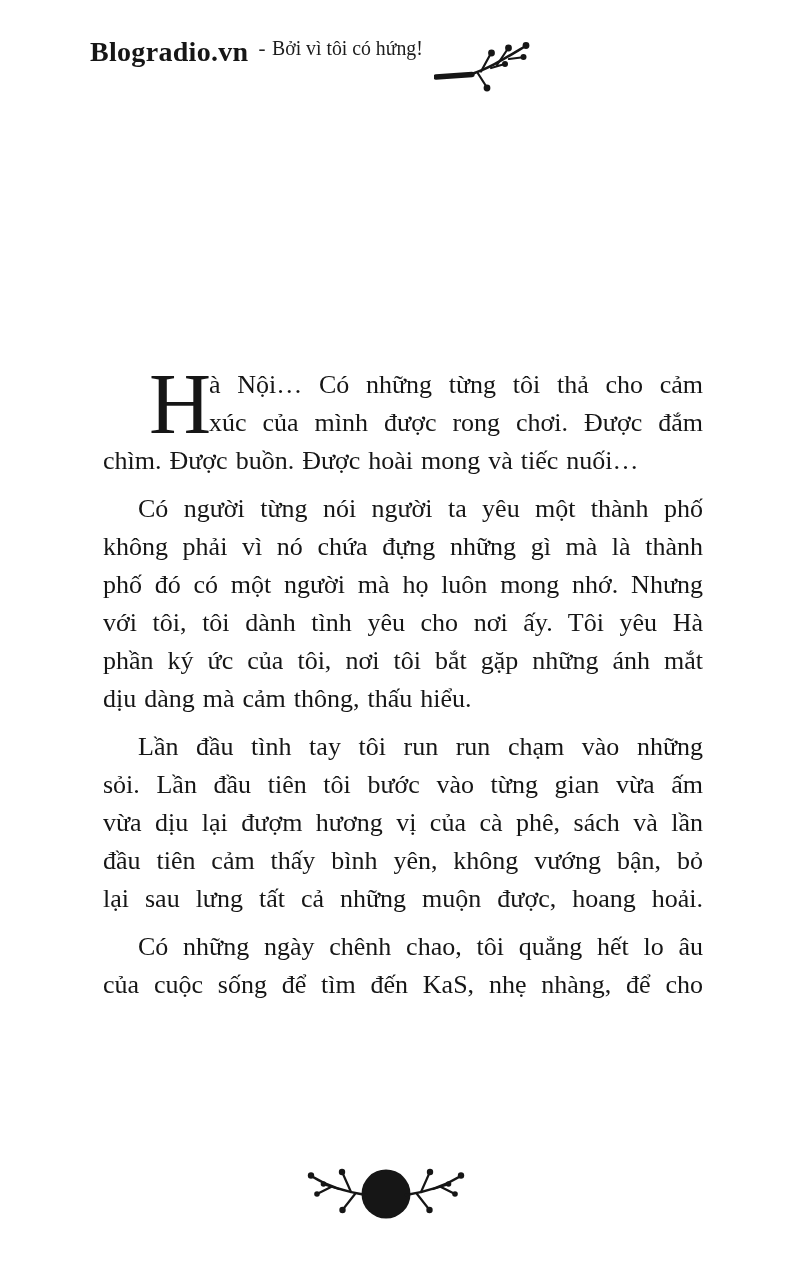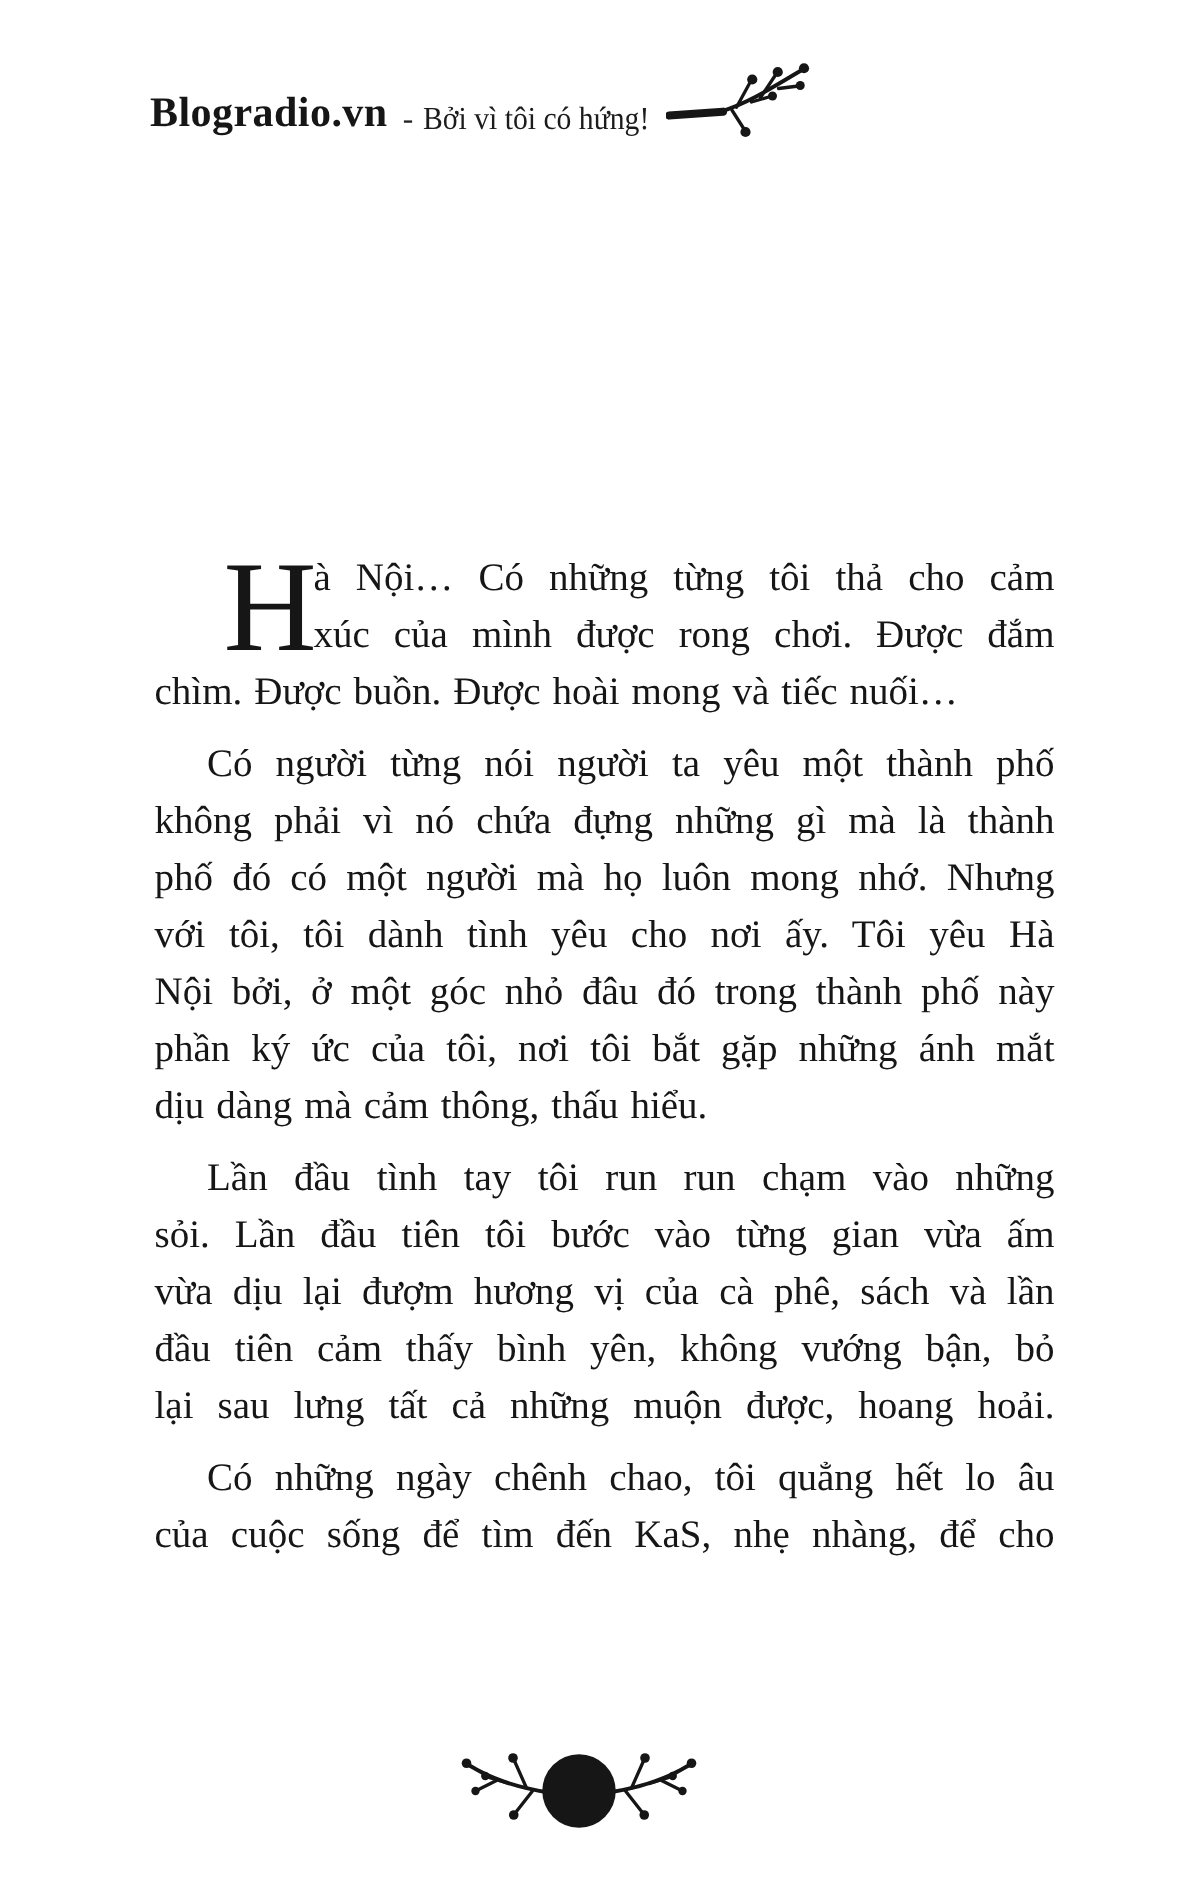--- a/index.html
+++ b/index.html
@@ -9,22 +9,22 @@
     color: #161616;
     font-family: "Liberation Serif", "DejaVu Serif", serif;
     position: relative;
     overflow: hidden;
   }
   .page { position: absolute; inset: 0; }
 
   
   .header {
     position: absolute;
-    left: 100px; top: 36px;
-    display: flex; align-items: flex-end;
+    left: 90px; top: 36px;
+    display: flex; align-items: flex-start;
     white-space: nowrap;
   }
   .brand {
     font-weight: 700;
     font-size: 28px;
     letter-spacing: 0.3px;
   }
   .sep {
     font-size: 21px;
     margin: 0 7px 0 10px;
@@ -116,21 +116,20 @@
             <div class="line justify">xúc của mình được rong chơi. Được đắm</div>
           </div>
         </div>
         <div class="line">chìm. Được buồn. Được hoài mong và tiếc nuối…</div>
       </div>
       <div class="paragraph">
         <div class="line justify indent">Có người từng nói người ta yêu một thành phố</div>
         <div class="line justify">không phải vì nó chứa đựng những gì mà là thành</div>
         <div class="line justify">phố đó có một người mà họ luôn mong nhớ. Nhưng</div>
         <div class="line justify">với tôi, tôi dành tình yêu cho nơi ấy. Tôi yêu Hà</div>
-        <div class="line justify">Nội bởi, ở một góc nhỏ đâu đó trong thành phố này</div>
         <div class="line justify">phần ký ức của tôi, nơi tôi bắt gặp những ánh mắt</div>
         <div class="line">dịu dàng mà cảm thông, thấu hiểu.</div>
       </div>
       <div class="paragraph">
         <div class="line justify indent">Lần đầu tình tay tôi run run chạm vào những</div>
         <div class="line justify">sỏi. Lần đầu tiên tôi bước vào từng gian vừa ấm</div>
         <div class="line justify">vừa dịu lại đượm hương vị của cà phê, sách và lần</div>
         <div class="line justify">đầu tiên cảm thấy bình yên, không vướng bận, bỏ</div>
         <div class="line justify">lại sau lưng tất cả những muộn được, hoang hoải.</div>
       </div>

